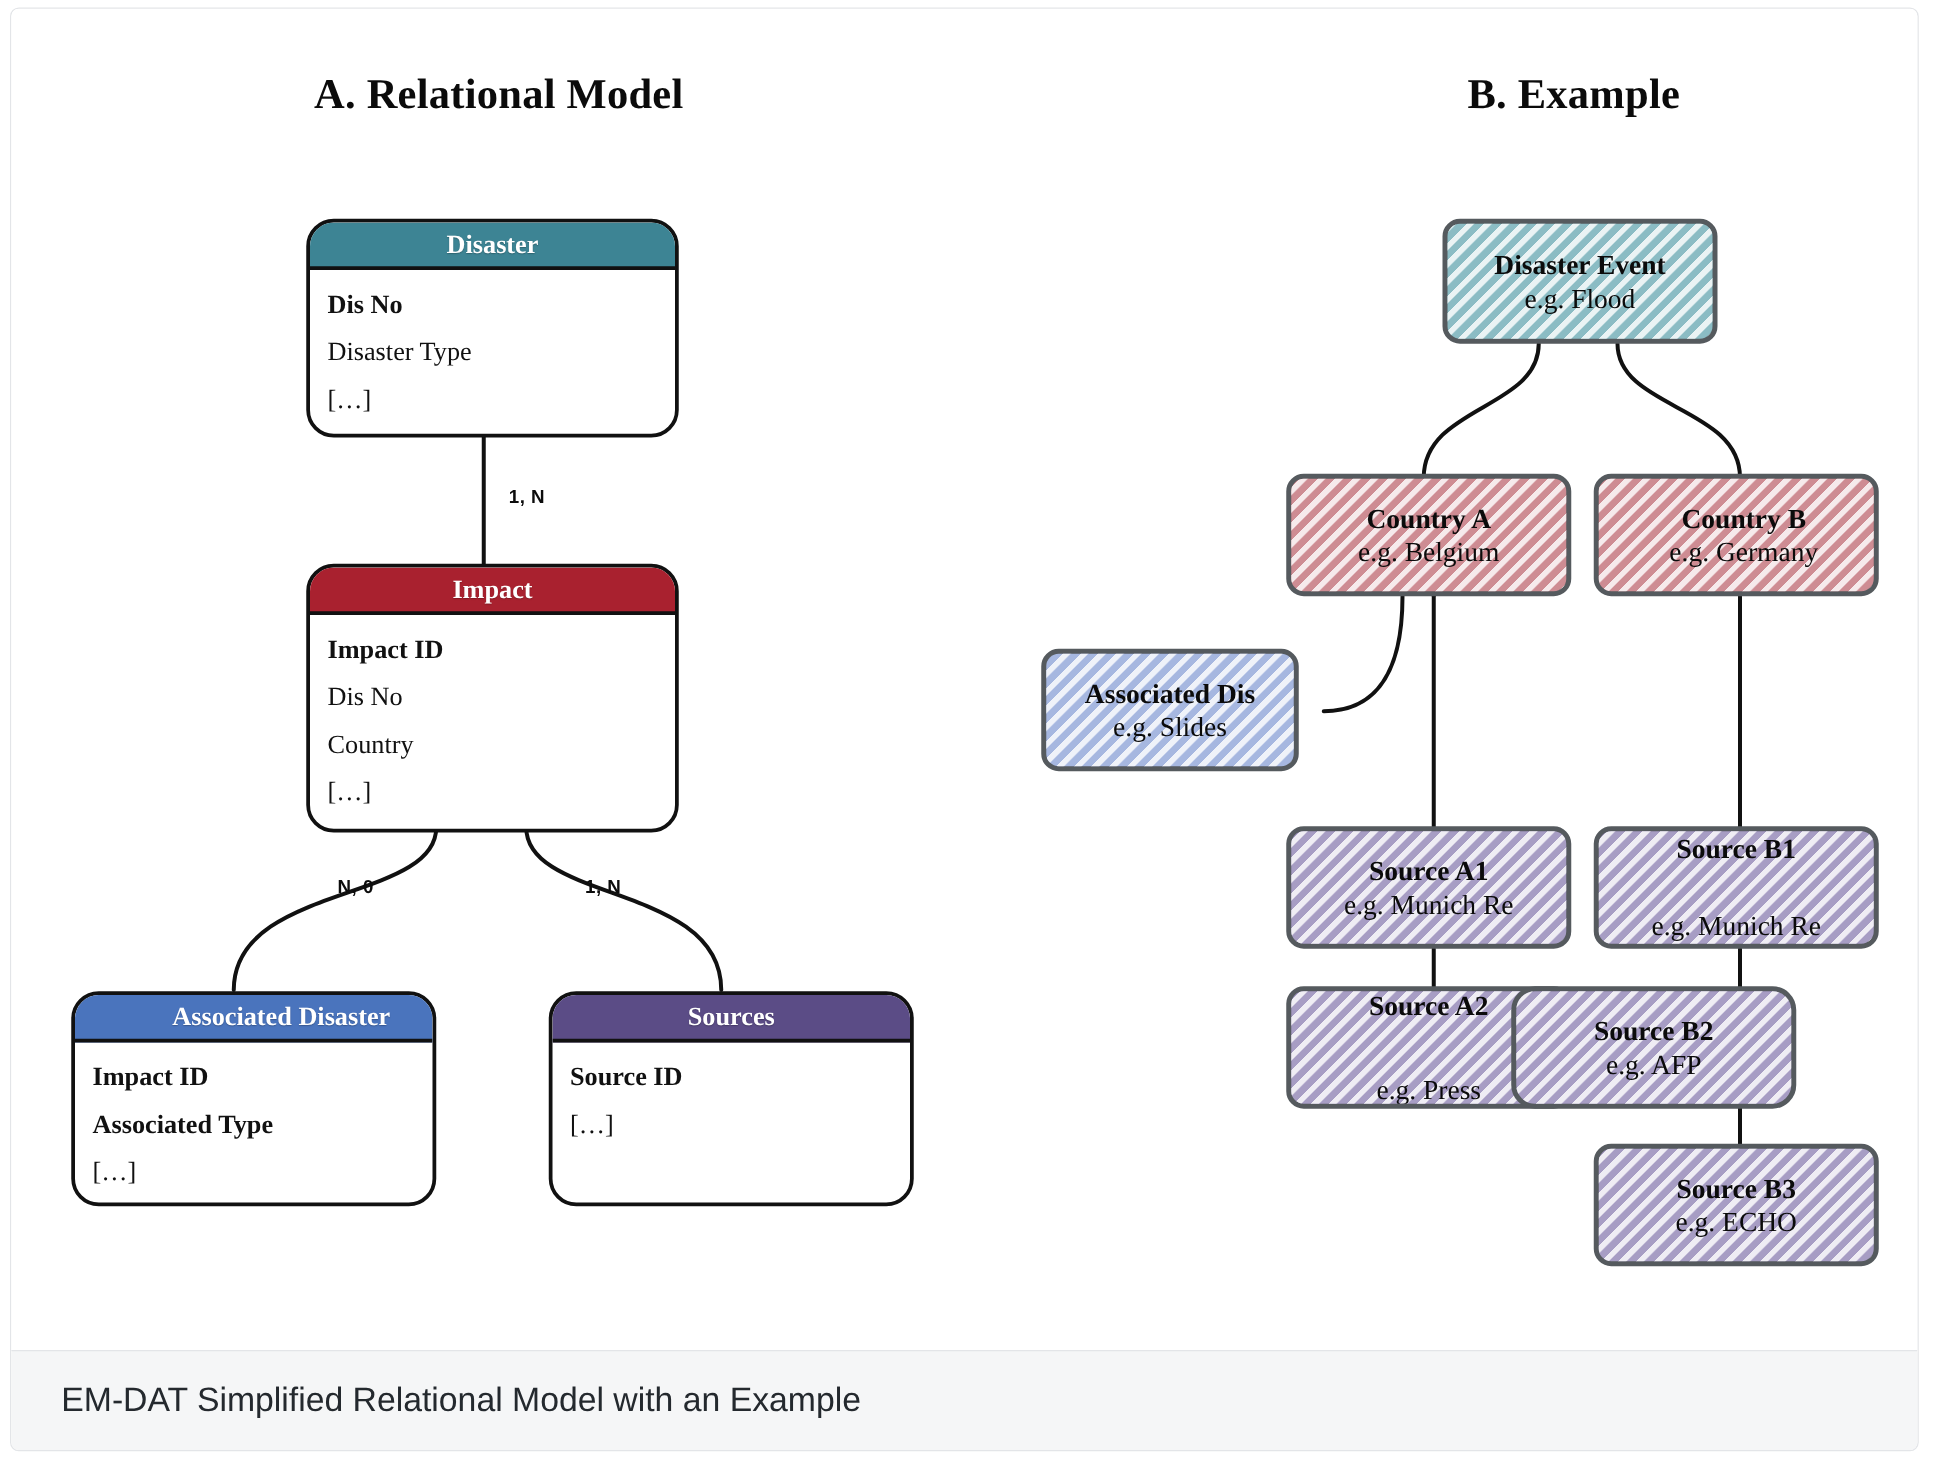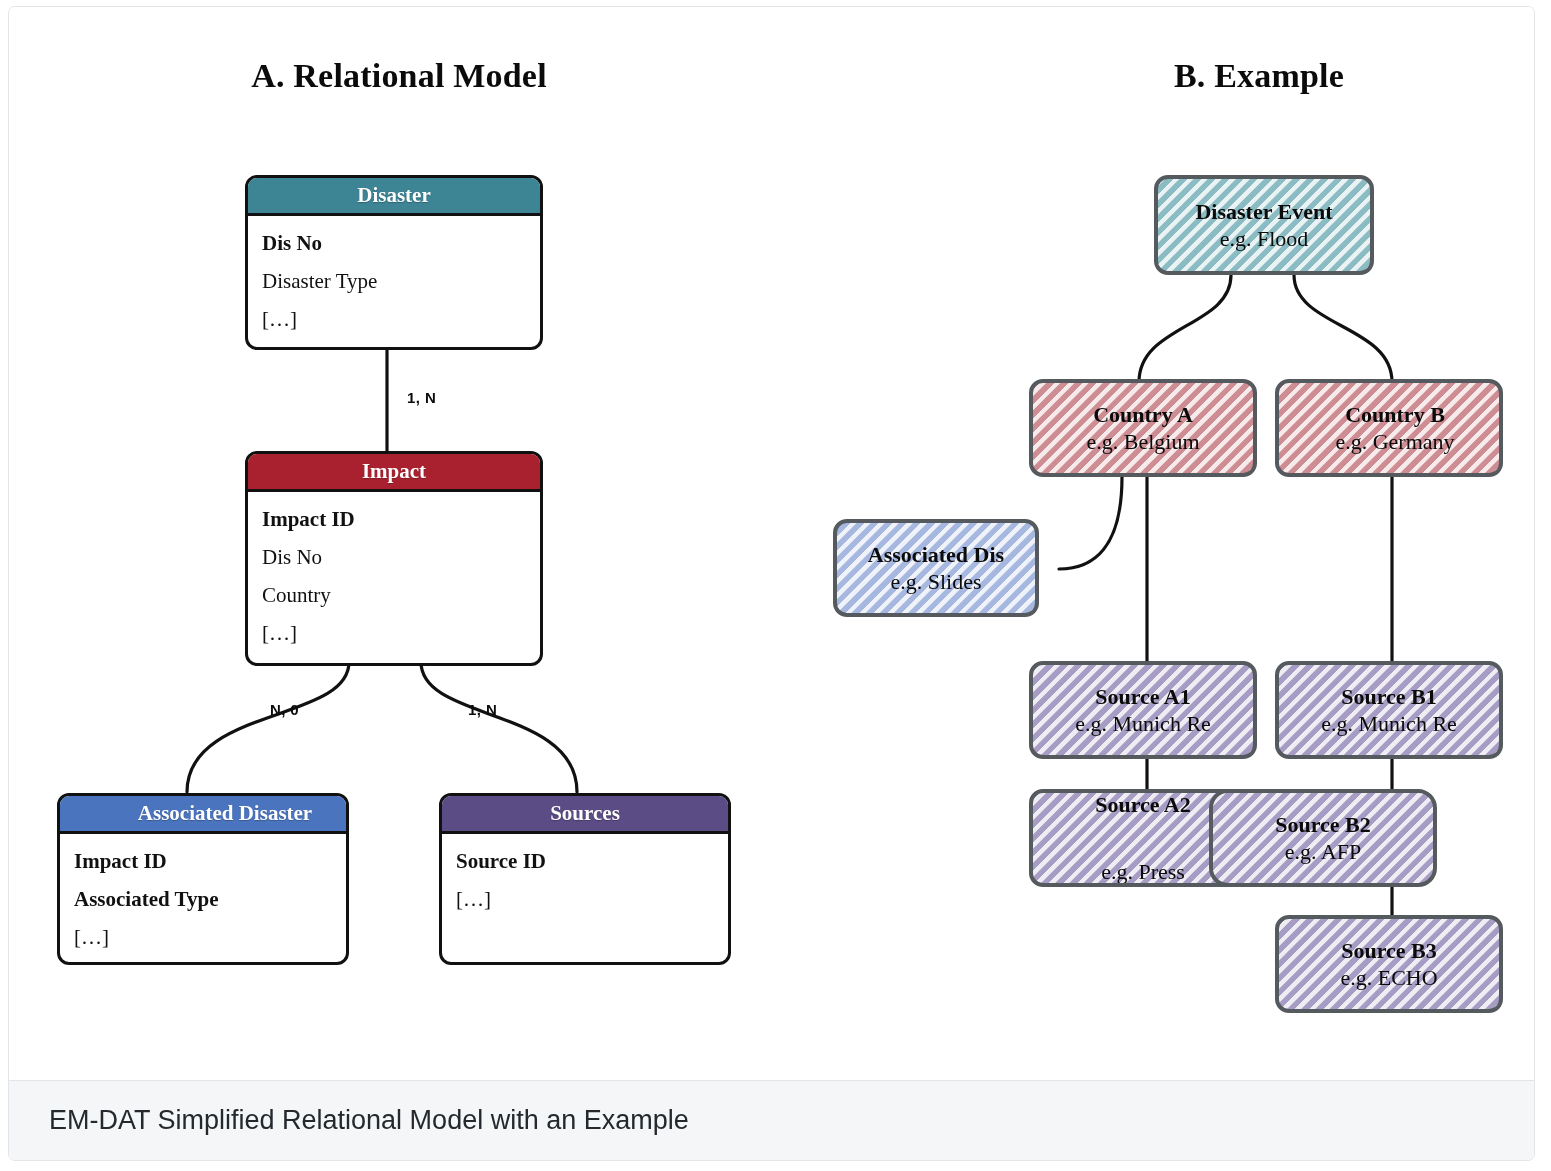--- a/index.html
+++ b/index.html
@@ -20,21 +20,21 @@
   }
   #title-a{left:180px;top:50px;width:420px;}
   #title-b{left:1040px;top:50px;width:420px;}
 
   
   #links{position:absolute;left:0;top:0;width:1525px;height:1075px;pointer-events:none;}
 
   
   .entity{
     position:absolute;box-sizing:border-box;background:#ffffff;
-    border:3px solid #111111;border-radius:12px;overflow:hidden;
+    border:3px solid #111111;border-radius:22px;overflow:hidden;
   }
   .entity .ehead{
     height:35px;line-height:35px;text-align:center;
     font-family:"Liberation Serif",serif;font-weight:bold;font-size:21px;
     color:#ffffff;border-bottom:3px solid #111111;
     text-shadow:0 1px 1px rgba(0,0,0,.25);
   }
   .entity .ebody{padding:8px 14px 6px 14px;}
   .attr{
     font-family:"Liberation Serif",serif;font-size:21px;color:#111;
@@ -187,21 +187,21 @@
       <div class="ntitle">Associated Dis</div>
       <div class="nsub">e.g. Slides</div>
     </div>
 
     <div class="node" style="left:1020px;top:654px;width:228px;height:98px;background:#a79dc4;">
       <div class="hatch"></div>
       <div class="ntitle">Source A1</div>
       <div class="nsub">e.g. Munich Re</div>
     </div>
 
-    <div class="node" style="left:1266px;top:654px;width:228px;height:98px;background:#a79dc4;">
+    <div class="node" style="left:1266px;top:654px;width:228px;height:98px;background:#a79dc4;justify-content:space-between;">
       <div class="hatch"></div>
       <div class="ntitle">Source B1</div>
       <div class="nsub">e.g. Munich Re</div>
     </div>
 
     <div class="node" style="left:1020px;top:782px;width:228px;height:98px;background:#a79dc4;gap:40px;">
       <div class="hatch"></div>
       <div class="ntitle">Source A2</div>
       <div class="nsub">e.g. Press</div>
     </div>

